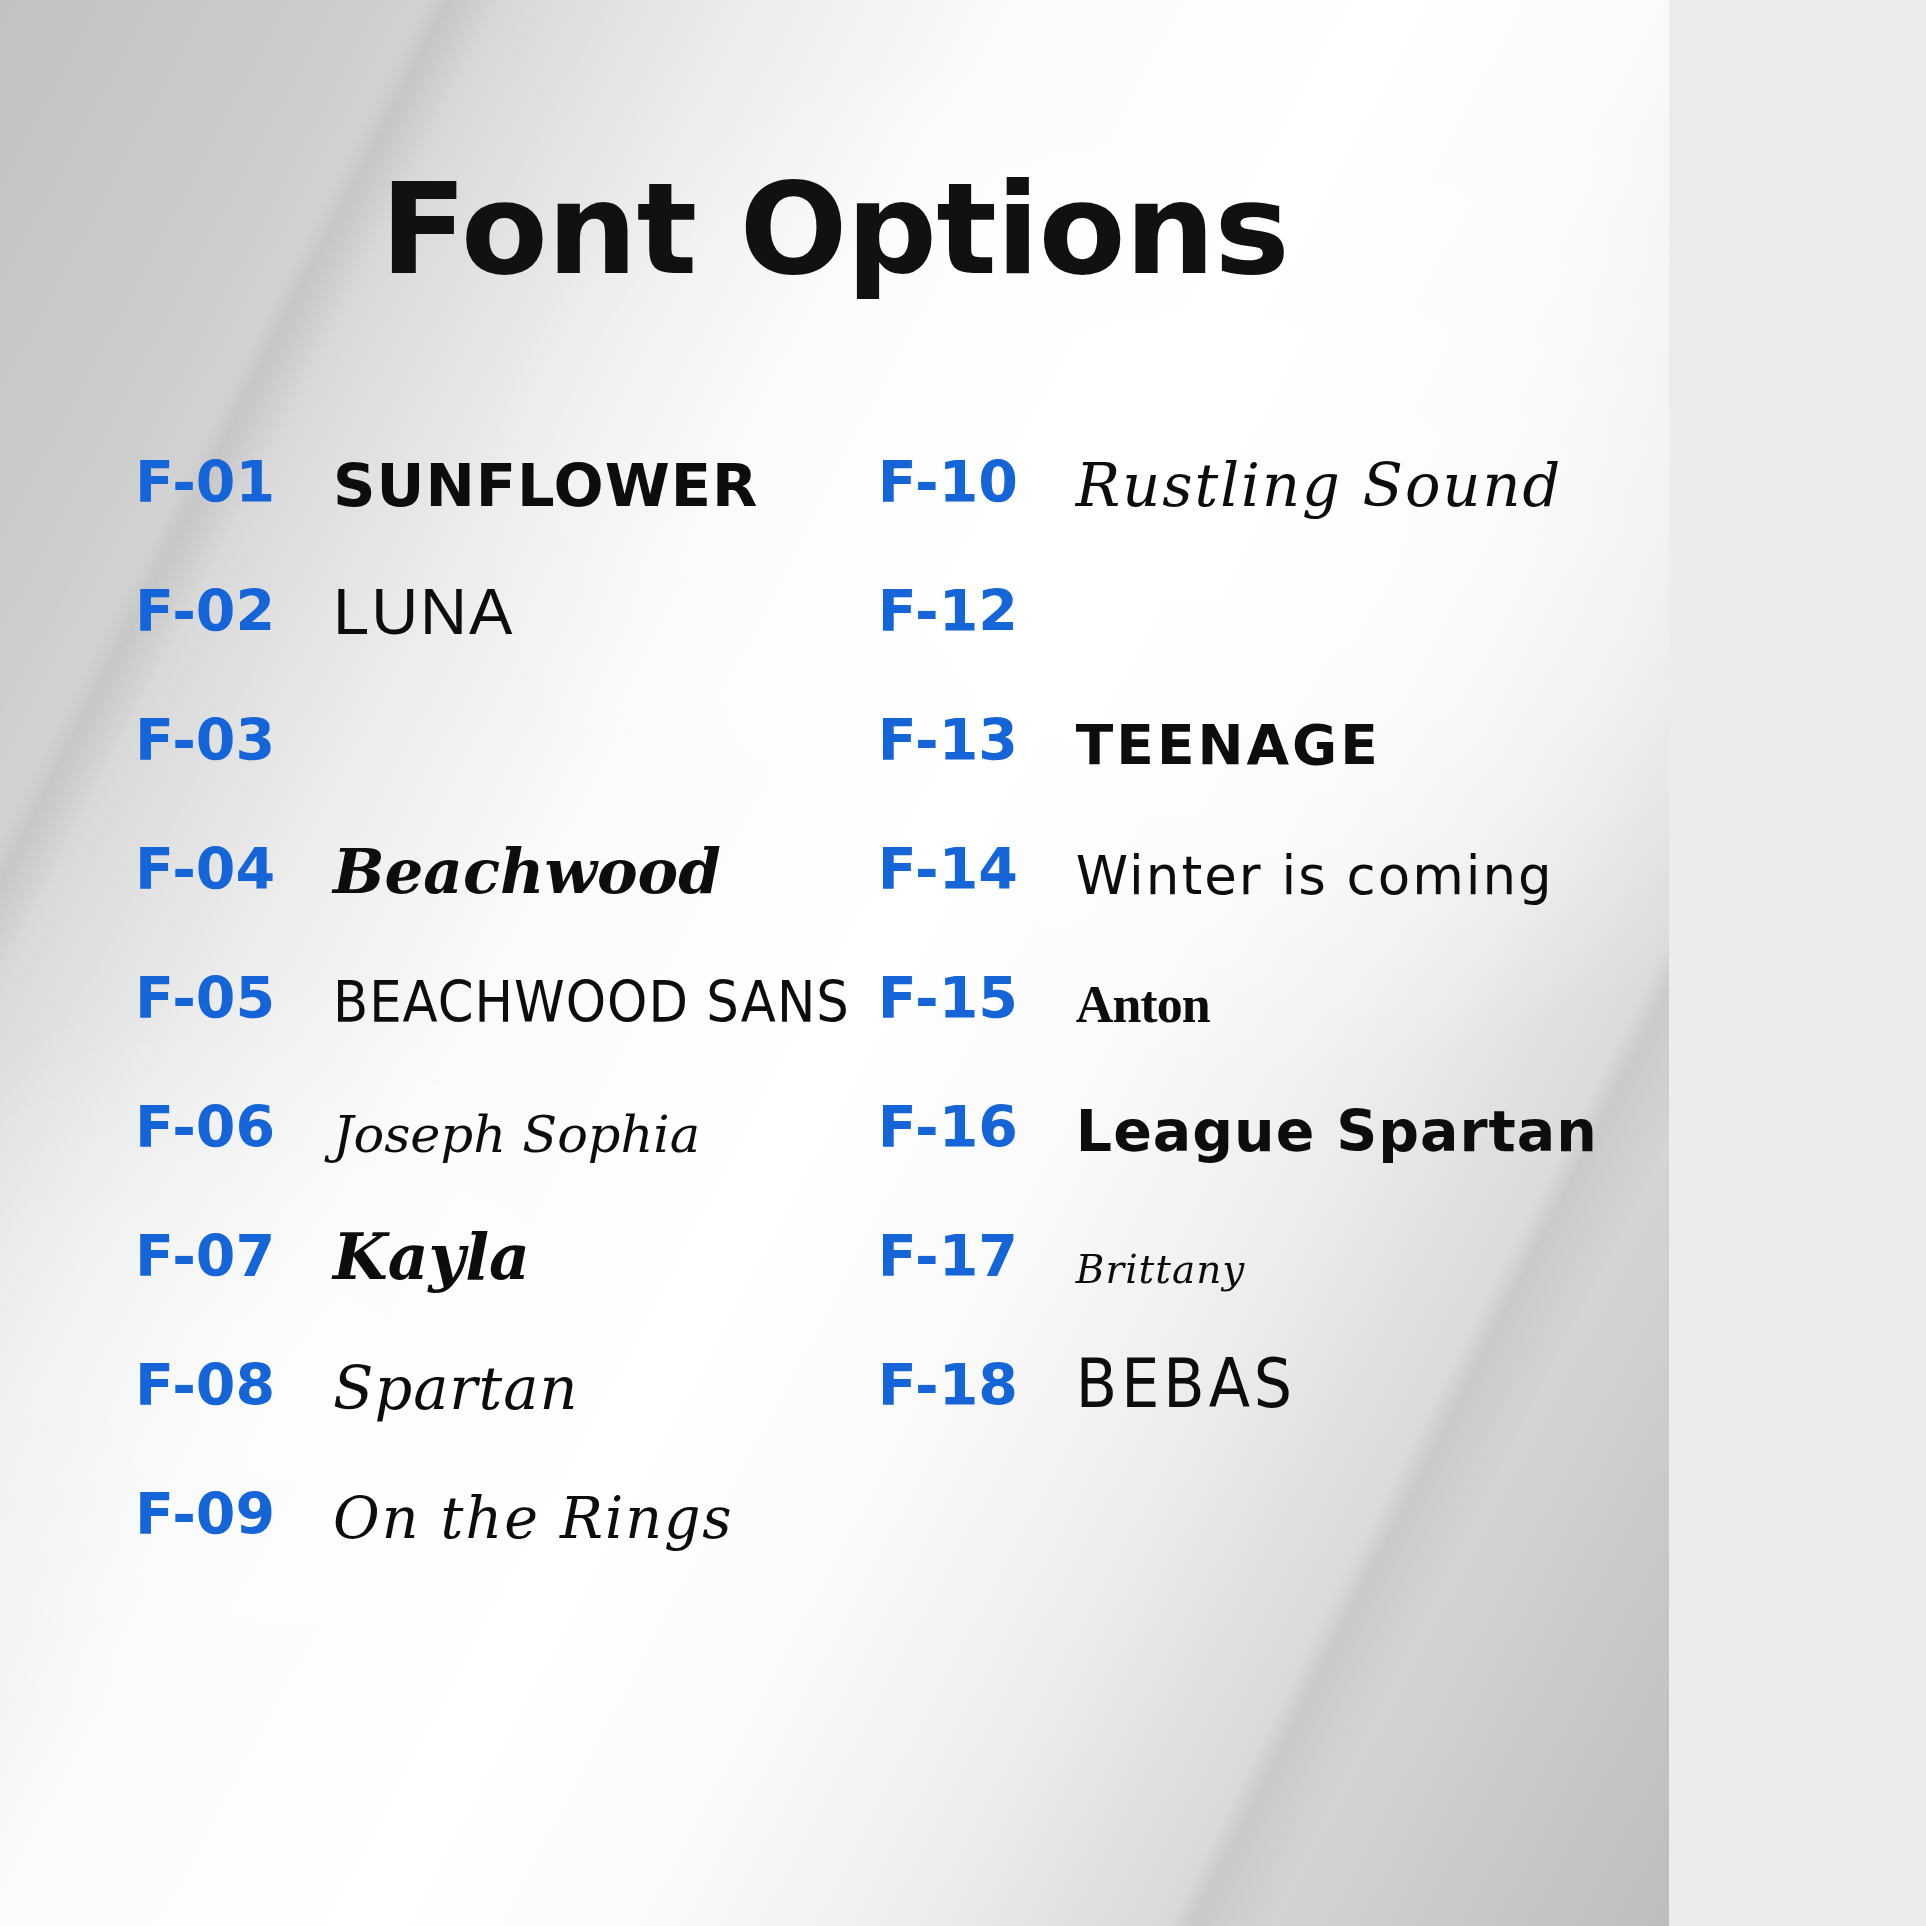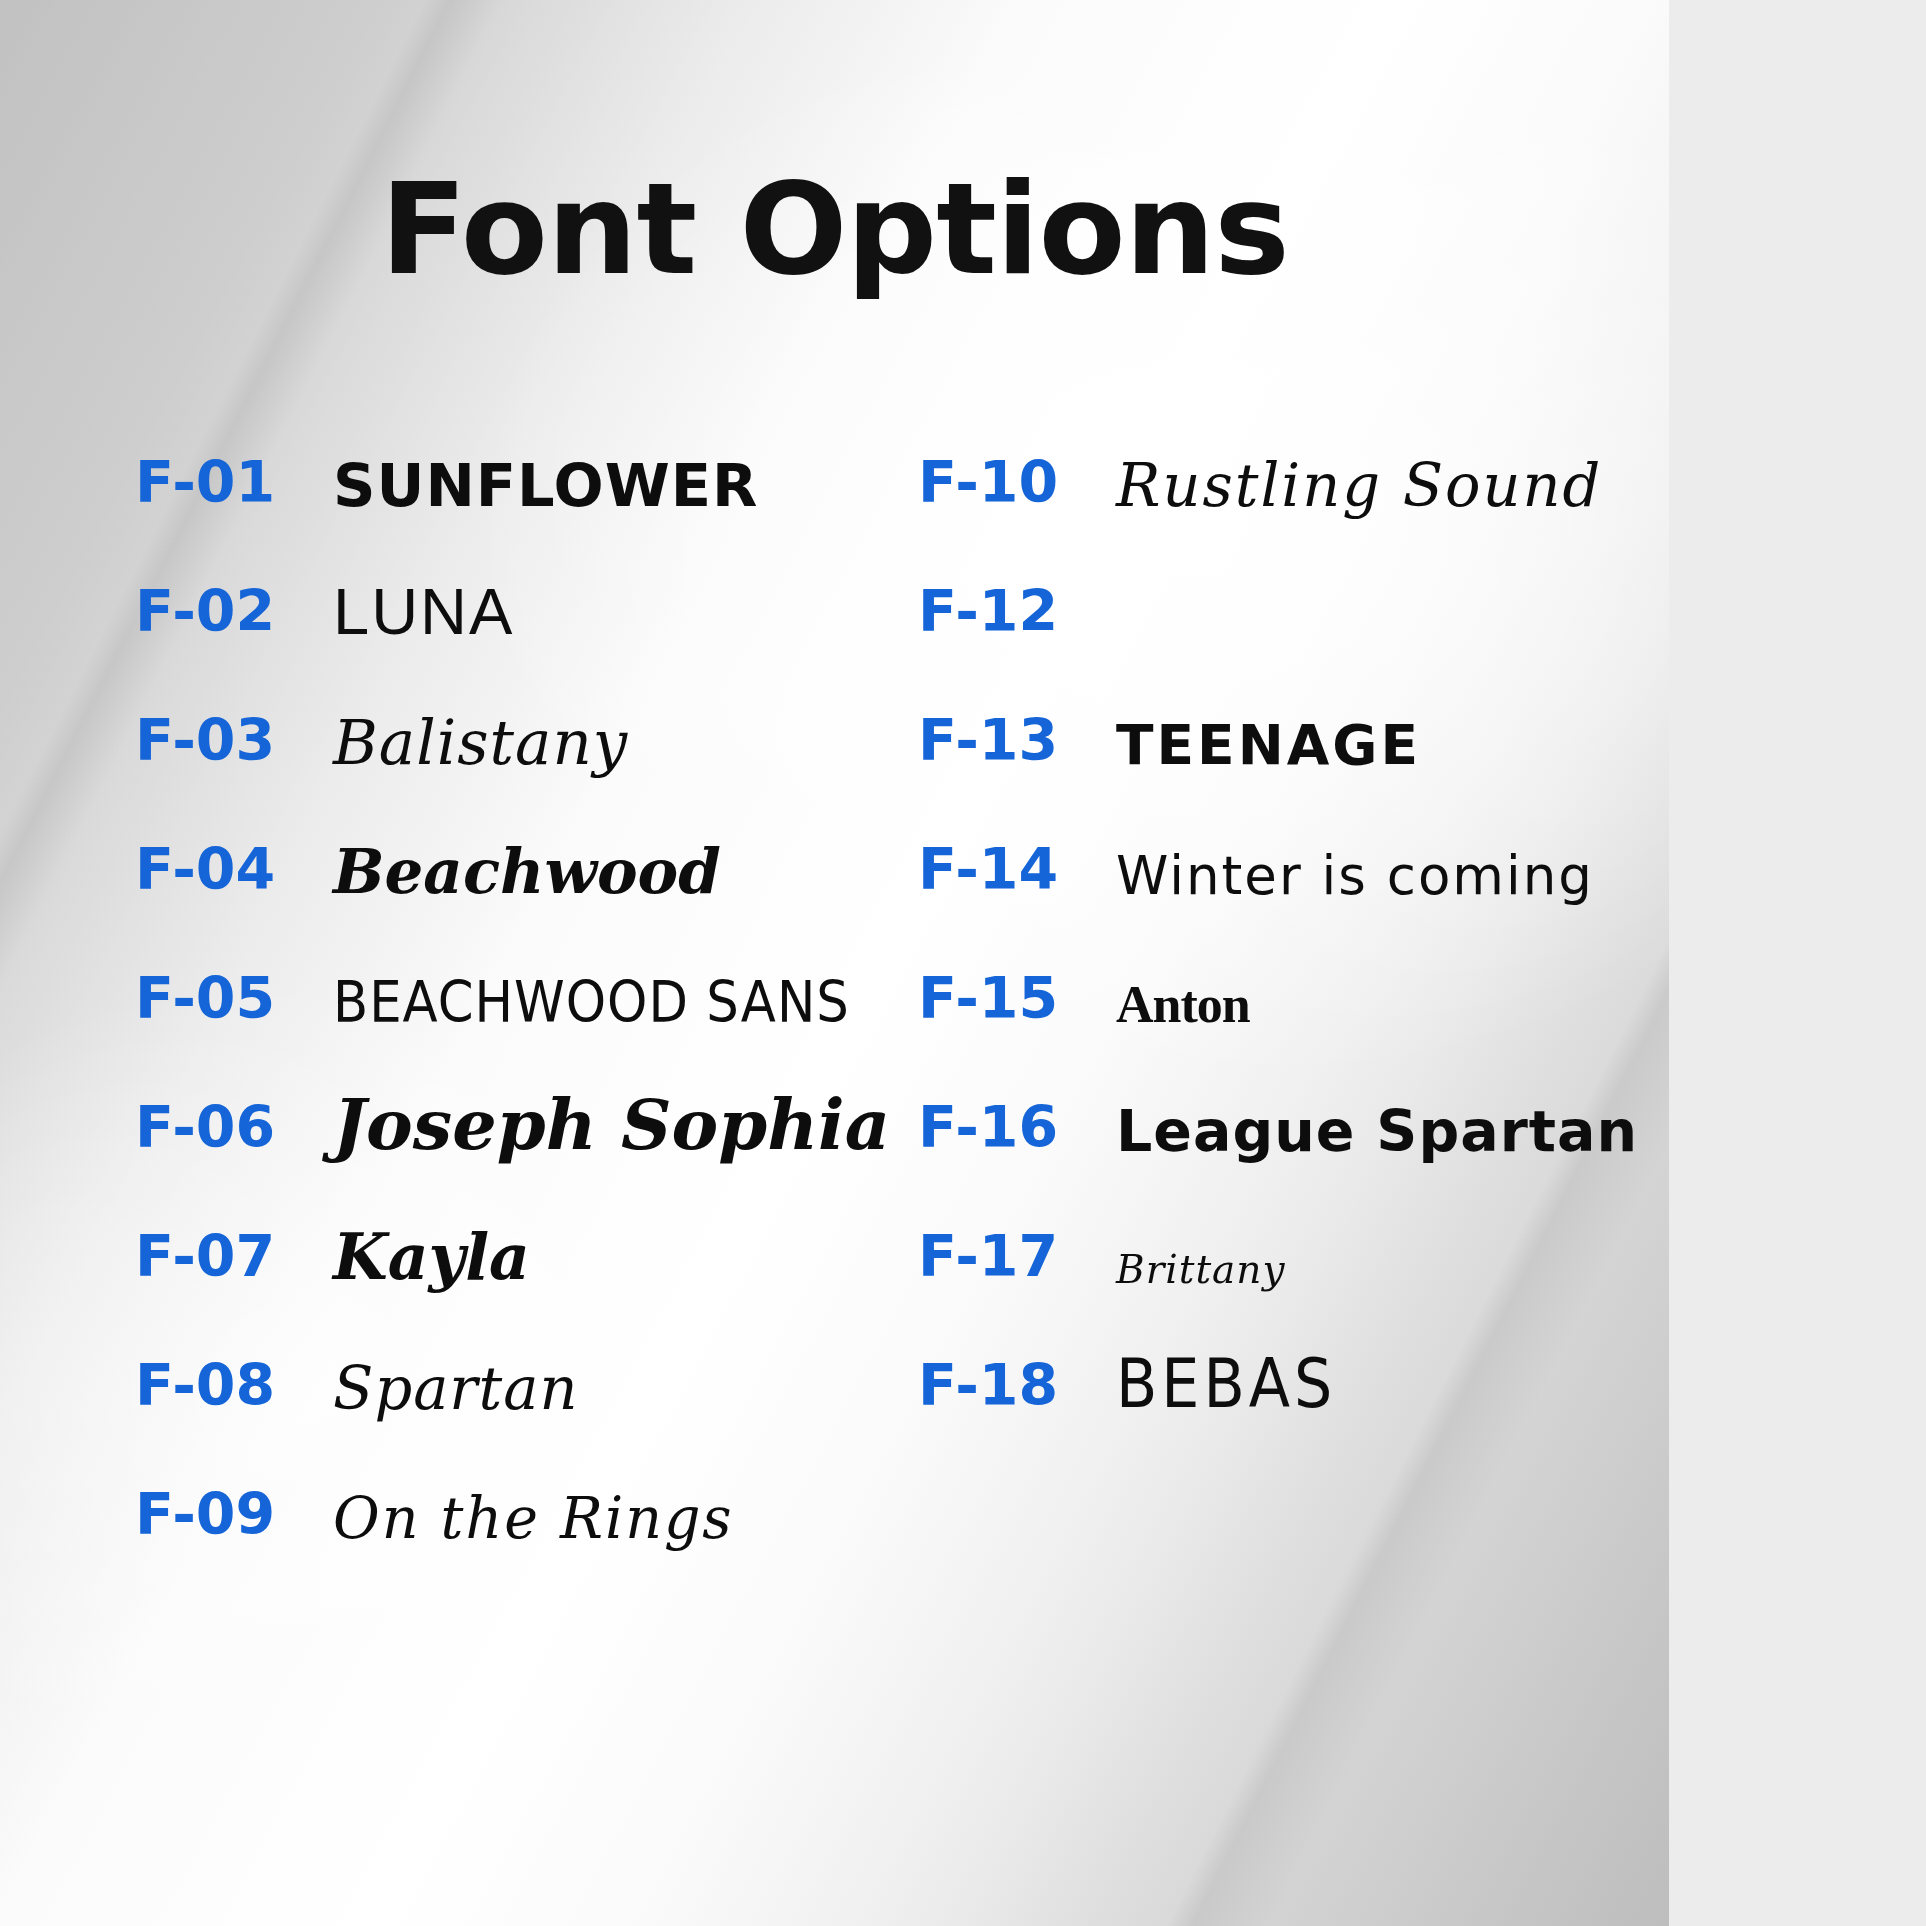--- a/index.html
+++ b/index.html
@@ -116,21 +116,21 @@
     white-space: nowrap;
     line-height: 1;
   }
 
   
   .s-sunflower  { font-family: "DejaVu Sans", sans-serif; font-weight: bold; font-size: 59px; letter-spacing: 1px; }
   .s-luna       { font-family: "Liberation Sans", sans-serif; font-weight: 400; font-size: 65px; letter-spacing: 2px; }
   .s-balistany  { font-family: "DejaVu Serif", serif; font-style: italic; font-weight: 400; font-size: 61px; letter-spacing: 1px; }
   .s-beachwood  { font-family: "DejaVu Serif", serif; font-style: italic; font-weight: bold; font-size: 61px; }
   .s-bwsans     { font-family: "DejaVu Sans Condensed", "DejaVu Sans", sans-serif; font-weight: 400; font-size: 57px; letter-spacing: 1px; }
-  .s-joseph     { font-family: "DejaVu Serif", serif; font-style: italic; font-weight: 700; font-size: 70px; }
+  .s-joseph     { font-family: "DejaVu Serif", serif; font-style: italic; font-weight: 400; font-size: 51px; }
   .s-kayla      { font-family: "DejaVu Serif", serif; font-style: italic; font-weight: bold; font-size: 63px; }
   .s-maddison   { font-family: "DejaVu Serif", serif; font-style: italic; font-weight: 400; font-size: 59px; letter-spacing: 1px; }
   .s-rings      { font-family: "DejaVu Serif", serif; font-style: italic; font-weight: 400; font-size: 57px; letter-spacing: 2px; }
   .s-rustling   { font-family: "DejaVu Serif", serif; font-style: italic; font-weight: 400; font-size: 59px; letter-spacing: 2px; }
   .s-sagrantino { font-family: "DejaVu Serif", serif; font-style: italic; font-weight: 400; font-size: 59px; letter-spacing: 1px; }
   .s-sunreg     { font-family: "DejaVu Serif", serif; font-style: italic; font-weight: 400; font-size: 57px; letter-spacing: 1px; }
   .s-teenage    { font-family: "DejaVu Sans", sans-serif; font-weight: bold; font-size: 55px; letter-spacing: 3px; }
   .s-winter     { font-family: "DejaVu Sans", sans-serif; font-weight: 400; font-size: 53px; letter-spacing: 2px; }
   .s-anton      { font-family: Liberation Serif, serif; font-weight: bold; font-size: 52px; letter-spacing: -1px; }
   .s-league     { font-family: "DejaVu Sans", sans-serif; font-weight: bold; font-size: 57px; letter-spacing: 1px; }
@@ -154,21 +154,20 @@
           <div class="row">
             <span class="code">F-01</span>
             <span class="sample s-sunflower">SUNFLOWER</span>
           </div>
           <div class="row">
             <span class="code">F-02</span>
             <span class="sample s-luna">LUNA</span>
           </div>
           <div class="row">
             <span class="code">F-03</span>
-            <span class="sample s-balistany">Balistany</span>
           </div>
           <div class="row">
             <span class="code">F-04</span>
             <span class="sample s-beachwood">Beachwood</span>
           </div>
           <div class="row">
             <span class="code">F-05</span>
             <span class="sample s-bwsans">BEACHWOOD SANS</span>
           </div>
           <div class="row">

